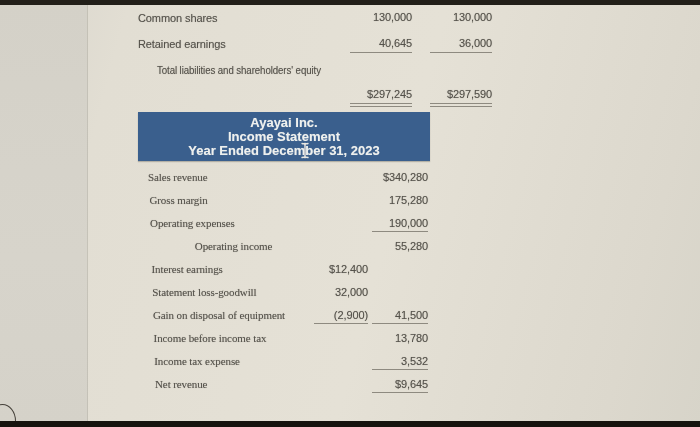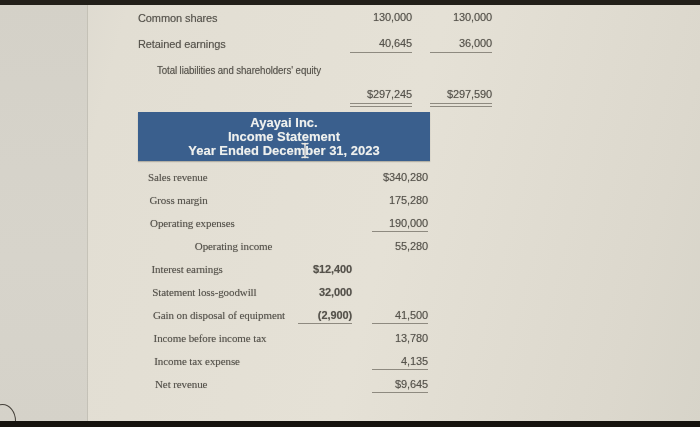--- a/index.html
+++ b/index.html
@@ -46,21 +46,21 @@
     box-shadow:0 1px 1px rgba(90,88,80,0.35);
   }
   .stmt-header .hline {
     color:#eef0ee; font-weight:bold; font-size:13px; line-height:14px;
     text-shadow:0 0 0.8px rgba(240,240,238,0.5);
   }
   .stmt-rows { position:absolute; left:0; top:166px; width:100%; }
   .s-row { position:relative; height:23px; }
   .s-lbl { position:absolute; left:148px; line-height:23px;font-family:Liberation Serif, serif; }
   .s-cell { top:2px; height:18px; line-height:18px; }
-  .s-inner { left:298px; width:54px;font-weight:bold; }
+  .s-inner { left:314px; width:54px; }
   .s-outer { left:372px; width:56px; }
 
   
   .ibeam { position:absolute; left:300px; top:142px; z-index:3; }
 
   
   .corner-mark {
     position:absolute; left:-11px; top:404px; width:27px; height:34px;
     border:1.6px solid #45413a; border-radius:50%; background:transparent; z-index:4;
   }
@@ -155,21 +155,21 @@
 
   <div class="s-row">
     <span class="txt s-lbl" style="left: 153.6px;">Income before income tax</span>
     <span class="txt cell s-cell s-inner"></span>
     <span class="txt cell s-cell s-outer">13,780</span>
   </div>
 
   <div class="s-row">
     <span class="txt s-lbl" style="left: 154.3px;">Income tax expense</span>
     <span class="txt cell s-cell s-inner"></span>
-    <span class="txt cell s-cell s-outer u">4,135</span>
+    <span class="txt cell s-cell s-outer u">3,532</span>
   </div>
 
   <div class="s-row">
     <span class="txt s-lbl" style="left: 155px;">Net revenue</span>
     <span class="txt cell s-cell s-inner"></span>
     <span class="txt cell s-cell s-outer u">$9,645</span>
   </div>
 </div>
 
   <div class="corner-mark"></div>

